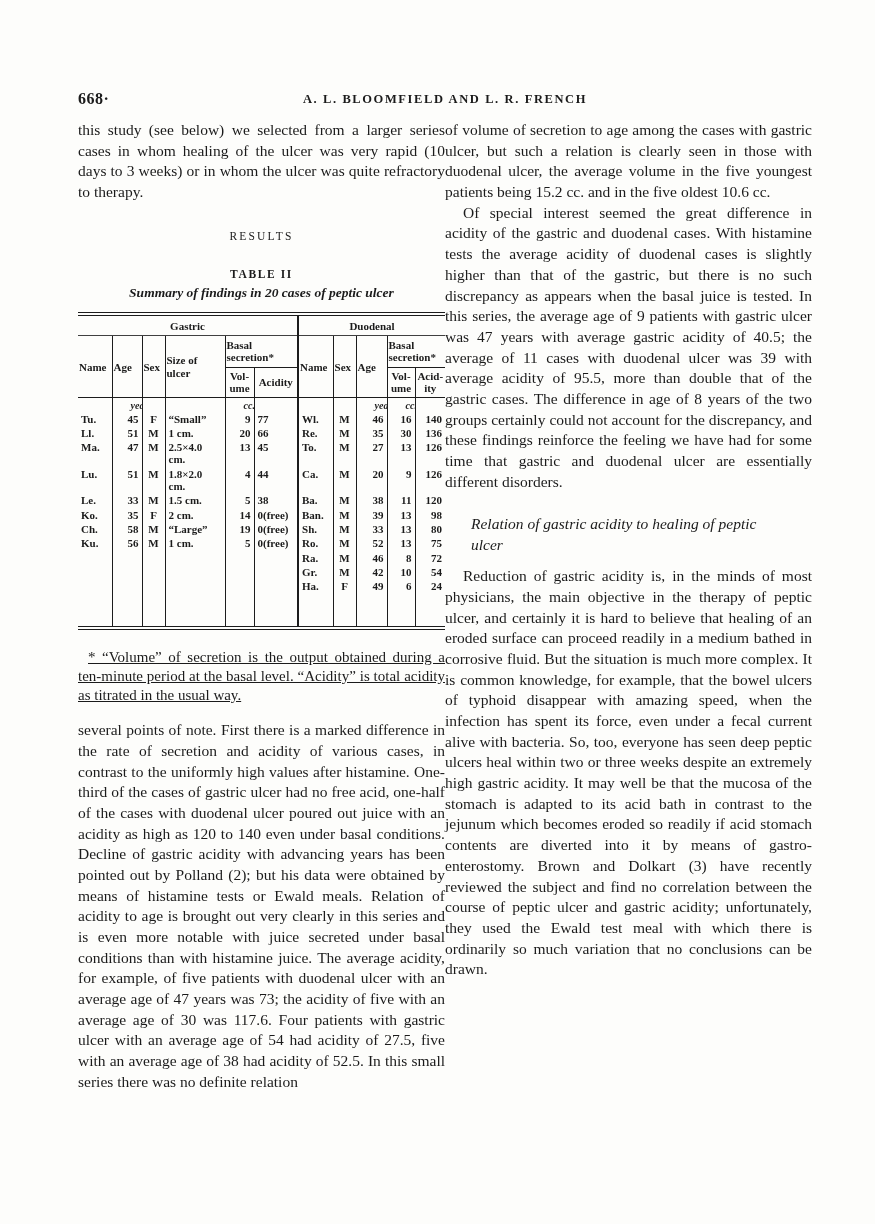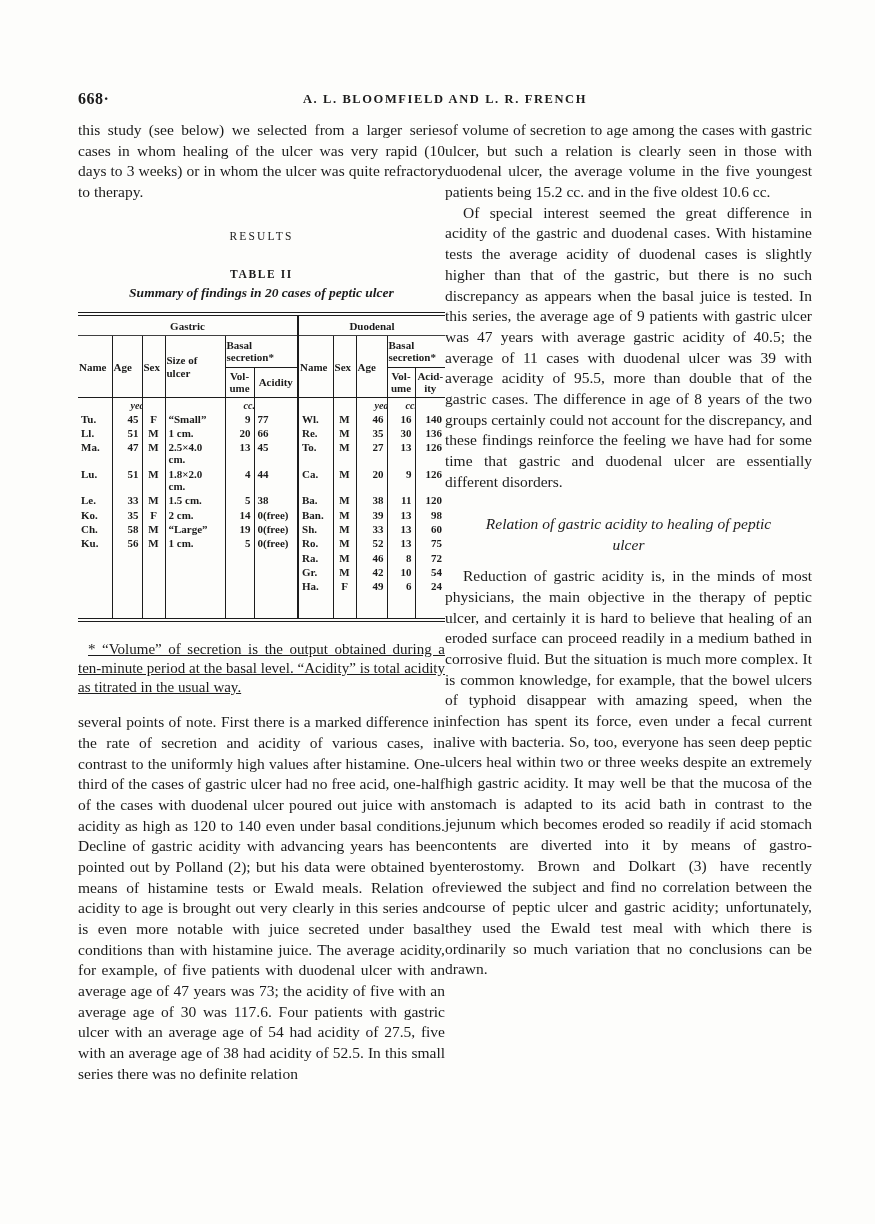--- a/index.html
+++ b/index.html
@@ -81,30 +81,30 @@
   tr.units-row td {
     font-style:italic; font-size:10px; text-align:center;
     padding:2px 18px 0;
   }
   .c-name { text-align:left;  padding-left:6px; }
   .c-age  { text-align:right; padding-right:9px; }
   .c-sex  { text-align:center; }
   .c-size { text-align:left;  padding-left:5px; }
   .c-num  { text-align:right; padding-right:7px; }
   .c-acid { text-align:left;  padding-left:9px; }
-  tbody tr:last-child td { padding-bottom:25px; }
+  tbody tr:last-child td { padding-bottom:33px; }
 
   .table-footnote {
     font-size:15px; line-height:1.28; text-align:justify;
     text-indent:10px; margin-top:18px;text-decoration:underline;
   }
   .after-table { margin-top:15px; }
 
   .section-heading {
-    font-style:italic; font-size:15.5px; text-align:center; line-height:1.35;
+    font-style:italic; font-size:15.5px; text-align:left; line-height:1.35;
     margin:22px 26px 10px;
   }
 </style>
 </head>
 <body>
 
 <div class="page">
 
   <div class="running-header">
     <span class="page-number">668·</span>
@@ -260,21 +260,21 @@
               <td class="c-name">Ch.</td>
               <td class="c-age vl">58</td>
               <td class="c-sex vl">M</td>
               <td class="c-size vl">“Large”</td>
               <td class="c-num vl">19</td>
               <td class="c-acid vl">0(free)</td>
               <td class="c-name vl2">Sh.</td>
               <td class="c-sex vl">M</td>
               <td class="c-age vl">33</td>
               <td class="c-num vl">13</td>
-              <td class="c-num vl">60</td>
+              <td class="c-num vl">80</td>
             </tr>
             <tr>
               <td class="c-name">Ku.</td>
               <td class="c-age vl">56</td>
               <td class="c-sex vl">M</td>
               <td class="c-size vl">1 cm.</td>
               <td class="c-num vl">5</td>
               <td class="c-acid vl">0(free)</td>
               <td class="c-name vl2">Ro.</td>
               <td class="c-sex vl">M</td>

